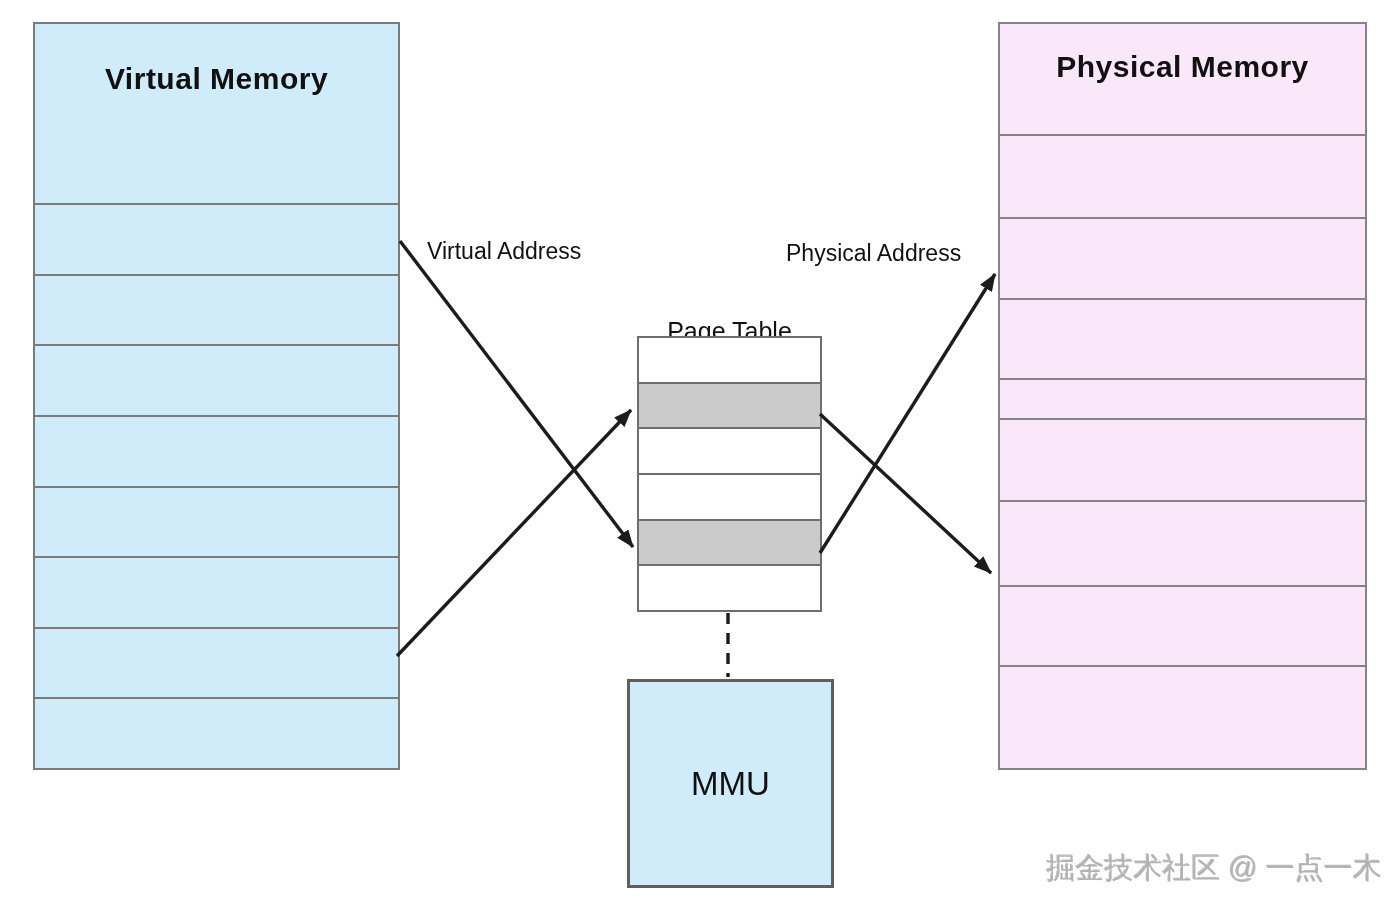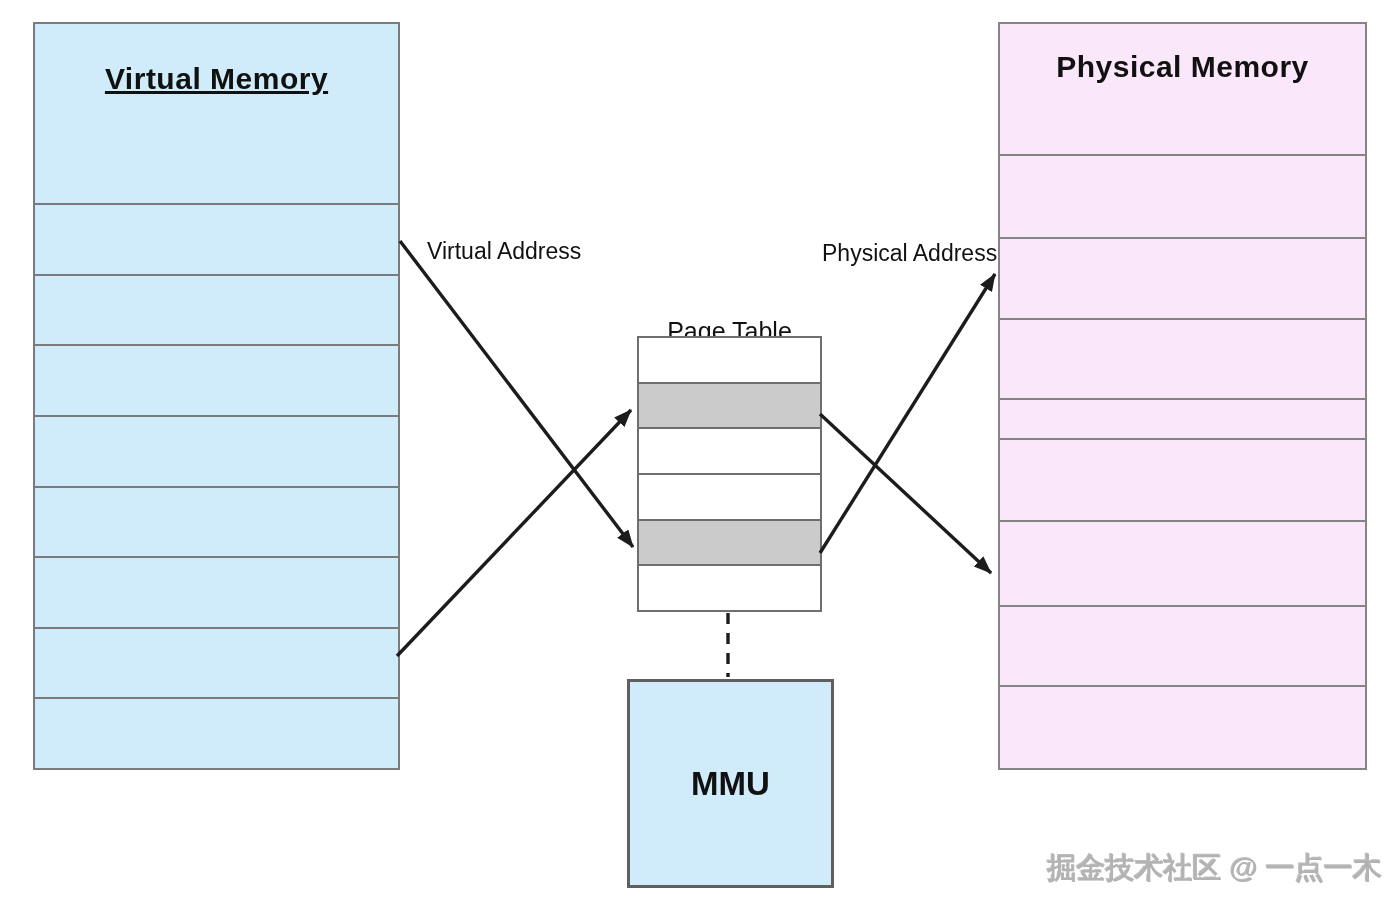--- a/index.html
+++ b/index.html
@@ -39,24 +39,23 @@
     justify-content: center;
     font-weight: bold;
     font-size: 30px;
     color: #111111;
     letter-spacing: 0.5px;
   }
   .vm-box .box-title {
     height: 181px;
     padding-top: 38px;
     border-bottom: 2px solid var(--vm-border);
-    text-decoration: underline;
   }
   .pm-box .box-title {
-    height: 132px;
+    height: 112px;
     padding-top: 26px;
     border-bottom: 2px solid var(--pm-border);
   }
   .rows {
     flex: 1 1 auto;
     display: flex;
     flex-direction: column;
   }
   .vm-row {
     flex: 1 1 auto;
@@ -92,52 +91,52 @@
   
   .mmu-box {
     position: absolute;
     left: 627px; top: 679px; width: 207px; height: 209px;
     box-sizing: border-box;
     background: var(--mmu-fill);
     border: 3px solid var(--mmu-border);
     display: flex;
     align-items: center;
     justify-content: center;
-    font-weight: bold;
+    font-weight: normal;
     font-size: 33px;
     color: #111111;
   }
 
   
   .float-label {
     position: absolute;
     font-weight: normal;
     color: #111111;
     white-space: nowrap;
   }
   .pt-title    { left: 637px; top: 317px; width: 185px; text-align: center; font-size: 25px; }
   .va-label    { left: 427px; top: 238px; font-size: 23px; }
-  .pa-label    { left: 786px; top: 240px; font-size: 23px; margin-left: 36px; }
+  .pa-label    { left: 786px; top: 240px; font-size: 23px; }
 
   
   #arrow-layer {
     position: absolute;
     left: 0; top: 0;
     width: 1400px;
     height: 901px;
     pointer-events: none;
   }
 
   
   .watermark {
     position: absolute;
     right: 18px;
     bottom: 12px;
     font-size: 29px;
-    font-weight: bold;
+    font-weight: normal;
     color: var(--wm-color);
     text-shadow: 2px 2px 0 #ffffff, -1px -1px 0 rgba(110,110,110,0.45);
     white-space: nowrap;
   }
 </style>
 </head>
 <body>
 
 <div id="canvas" style="--bg: #ffffff; --vm-fill: #d0ecfa; --vm-border: #7b7b7b; --pm-fill: #fae7fa; --pm-border: #848484; --pt-fill: #ffffff; --pt-border: #6e6e6e; --pt-highlight: #cbcbcb; --mmu-fill: #d0ecfa; --mmu-border: #5f5f5f; --wm-color: #b3b3b3;">
 

